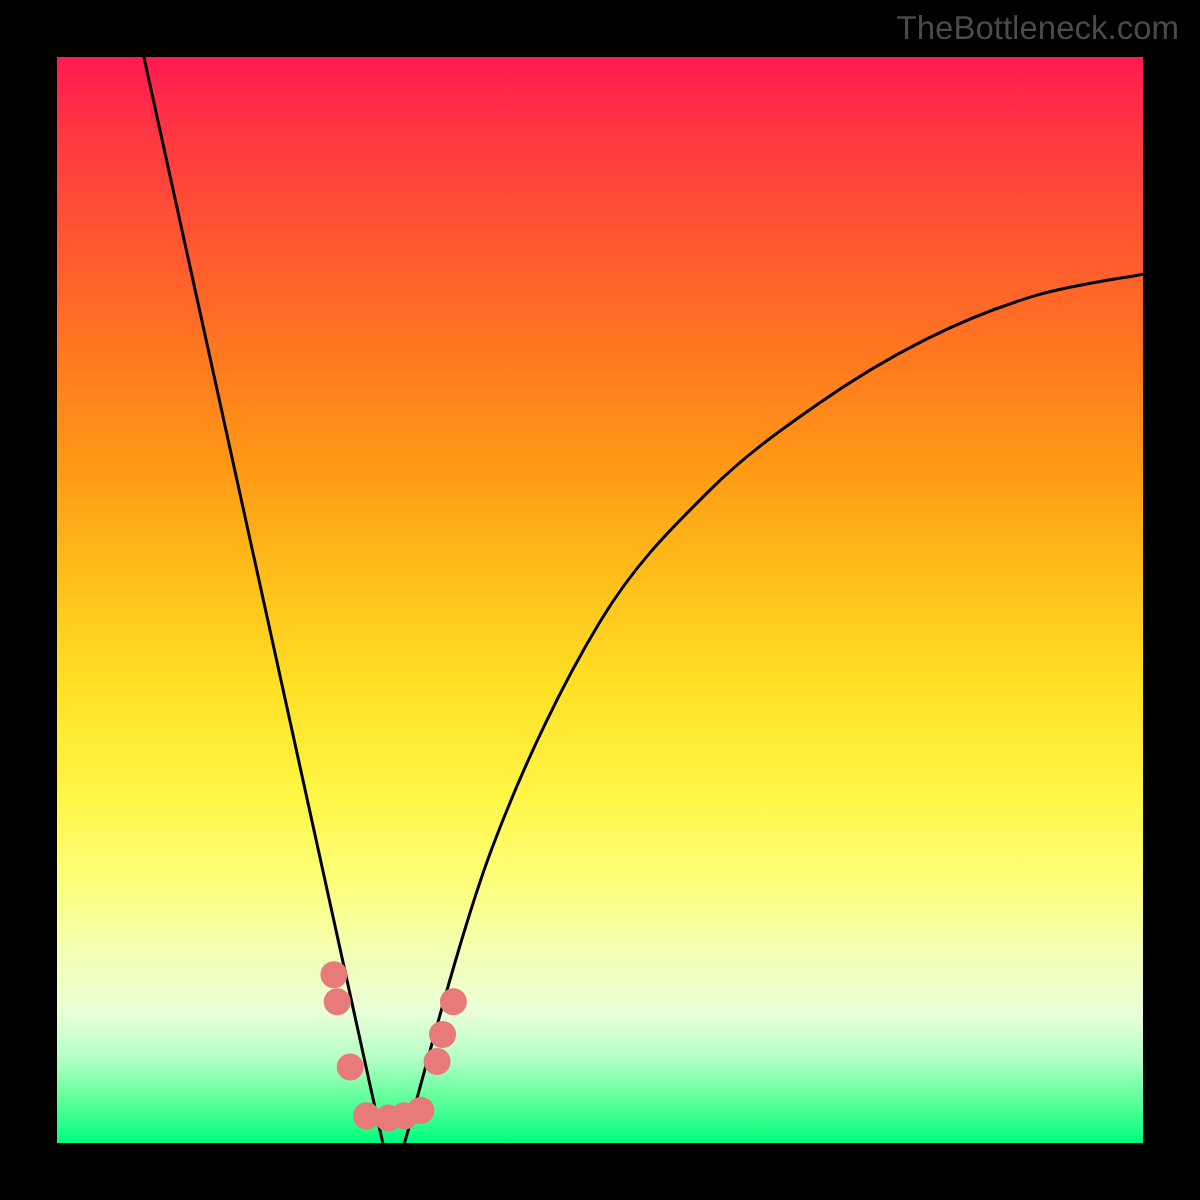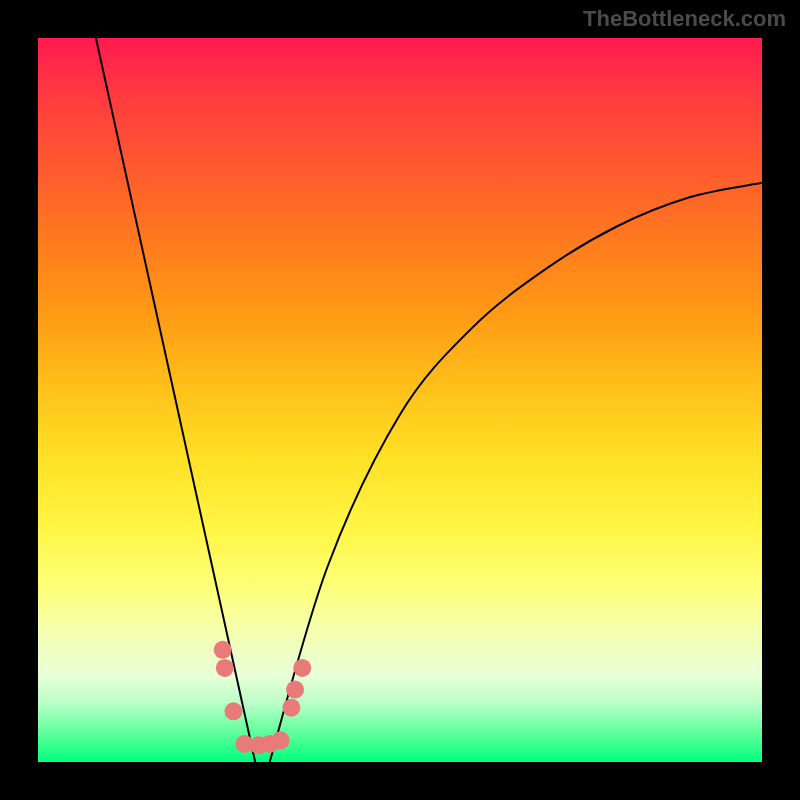--- a/index.html
+++ b/index.html
@@ -11,21 +11,21 @@
     position: relative;
     overflow: hidden;
     font-family: Arial, sans-serif;
   }
   .watermark {
     position: absolute;
     top: 6px;
     right: 14px;
     color: #4a4a4a;
     font-size: 22px;
-    font-weight: 700;
+    font-weight: 400;
     z-index: 10;
   }
   .plot-area {
     position: absolute;
     left: 38px;
     top: 38px;
     width: 724px;
     height: 724px;
     background: linear-gradient(to bottom,
       #ff1a51 0%,

